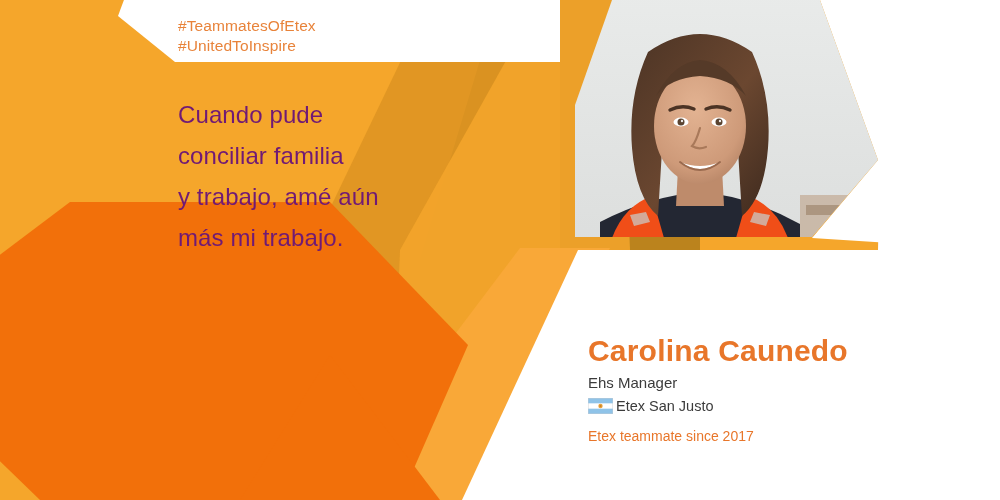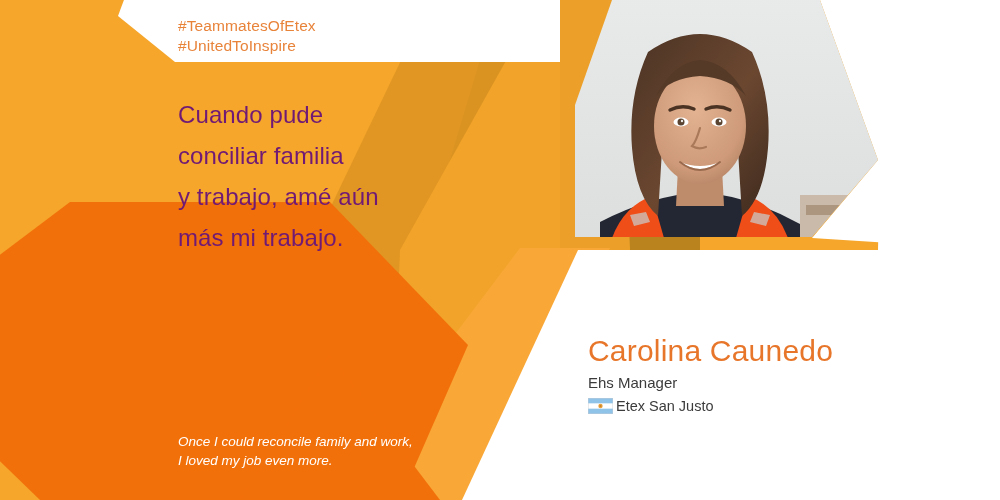--- a/index.html
+++ b/index.html
@@ -50,21 +50,21 @@
   }
 
   #person {
     left:588px; top:326px;
     width:400px;
   }
   #person-name {
     color:#E8762A;
     font-size:30px;
     line-height:34px;
-    font-weight:400;
+    font-weight:700;
     letter-spacing:.2px;
     white-space:nowrap;
   }
   #person-role {
     color:#3B3B3B;
     font-size:15px;
     line-height:22px;
     margin-top:4px;
   }
   #person-site {
@@ -181,33 +181,32 @@
   </svg>
 
   <div class="layer" id="hashtags">#TeammatesOfEtex
 #UnitedToInspire</div>
 
   <div class="layer" id="quote">Cuando pude
 conciliar familia
 y trabajo, amé aún
 más mi trabajo.</div>
 
-  <div class="layer" id="quote-en">Once I could reconcile family and work,
-I loved my job even more.</div>
 
   <div class="layer" id="person">
     <div id="person-name">Carolina Caunedo</div>
     <div id="person-role">Ehs Manager</div>
     <div id="person-site">
       <svg id="flag-icon" viewBox="0 0 25 16">
         <rect x="0" y="0" width="25" height="16" fill="#FFFFFF"></rect>
         <rect x="0" y="0" width="25" height="5.33" fill="#8FC3E8"></rect>
         <rect x="0" y="10.67" width="25" height="5.33" fill="#8FC3E8"></rect>
         <circle cx="12.5" cy="8" r="2.2" fill="#E8A33D"></circle>
         <circle cx="12.5" cy="8" r="1.1" fill="#C9822A"></circle>
         <rect x="0" y="0" width="25" height="16" fill="none" stroke="#C8CDD2" stroke-width="0.8"></rect>
       </svg>
       <span id="person-site-label">Etex San Justo</span>
     </div>
   </div>
 
+  <div id="since">Etex teammate since 2017</div>
 
 </div>
 
 </body></html>

